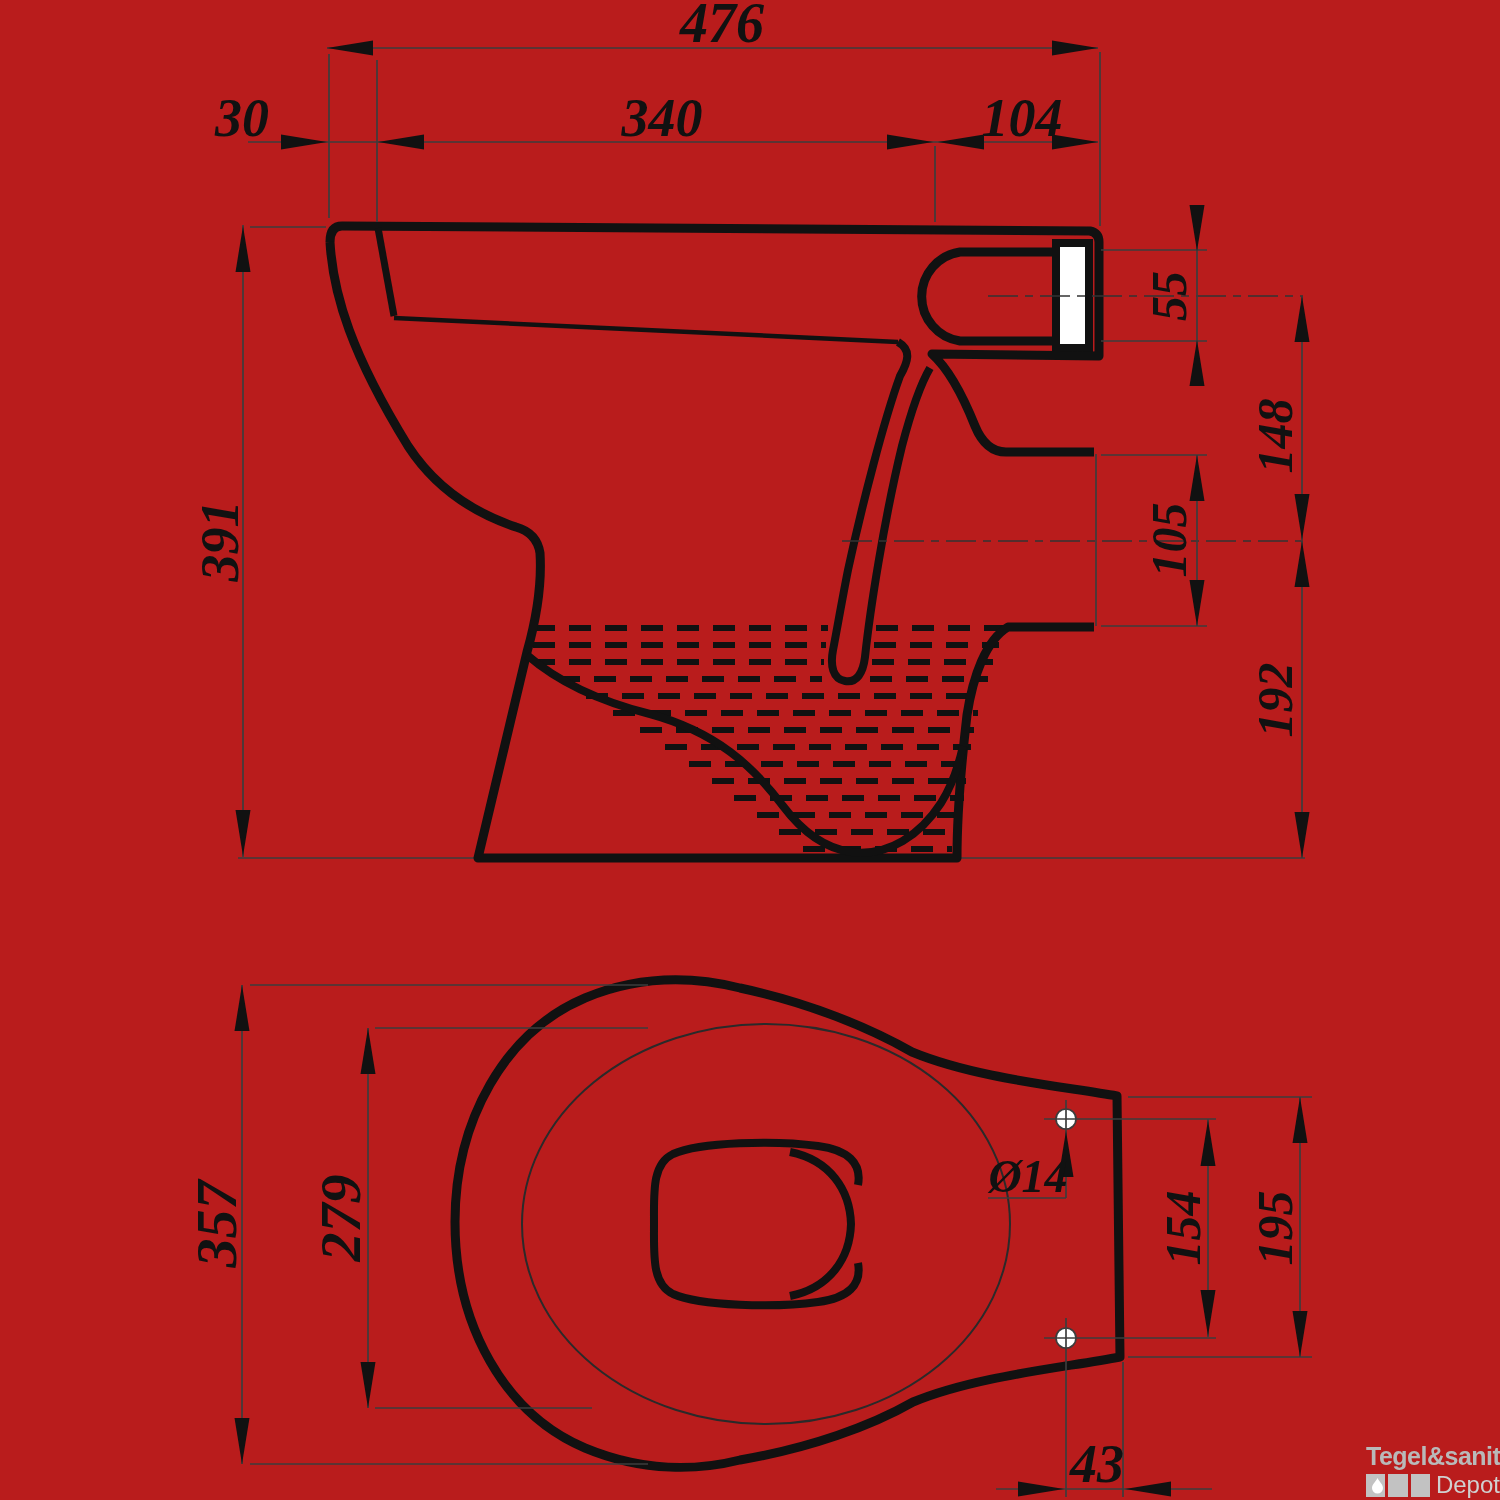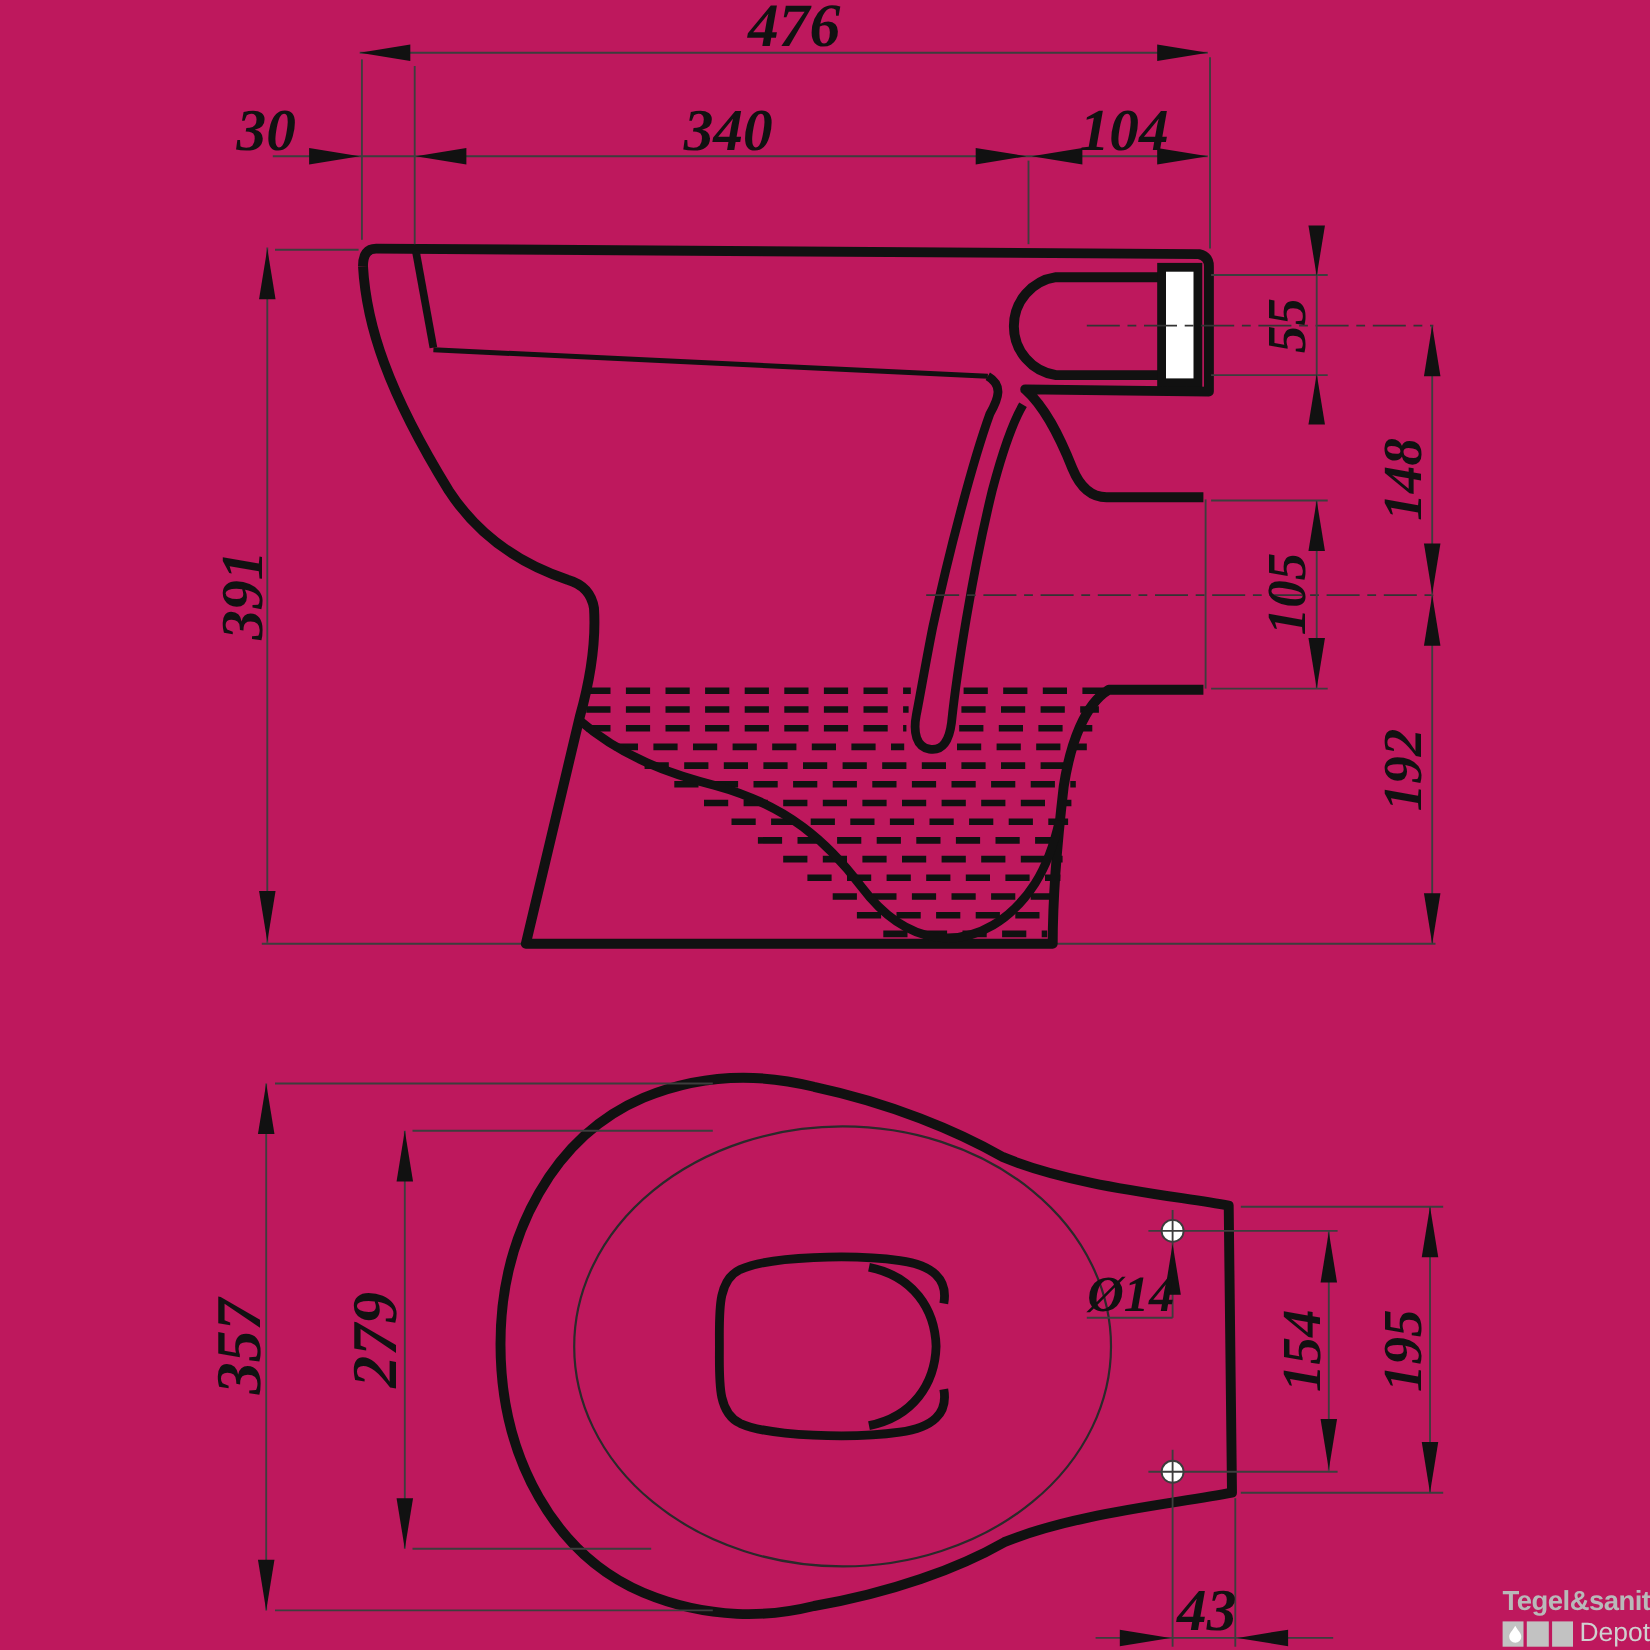--- a/index.html
+++ b/index.html
@@ -1,16 +1,16 @@
 <!DOCTYPE html>
 <html><head>
 <meta charset="utf-8">
 <style>
   html,body{margin:0;padding:0;background:#ffffff;}
-  #stage{position:relative;width:1500px;height:1500px;background:#be185d;overflow:hidden;
+  #stage{position:relative;width:1500px;height:1500px;background:#b91c1c;overflow:hidden;
          font-family:"Liberation Serif","DejaVu Serif",serif;}
   svg{position:absolute;left:0;top:0;}
   .dim-label{font-family:"Liberation Serif","DejaVu Serif",serif;font-weight:bold;font-style:italic;
              fill:#111111;}
   .wm{position:absolute;left:1366px;top:1444px;width:134px;
       font-family:"Liberation Sans","DejaVu Sans",sans-serif;line-height:1;}
   .wm-brand{color:#b9b9b9;font-weight:bold;font-size:25px;letter-spacing:-0.5px;white-space:nowrap;}
   .wm-row{display:flex;align-items:flex-end;margin-top:4px;}
   .wm-sq{width:23px;height:23px;background:#c2c2c2;margin-right:3px;position:relative;}
   .wm-sub{color:#d0d0d0;font-size:24px;font-weight:400;margin-left:3px;}

